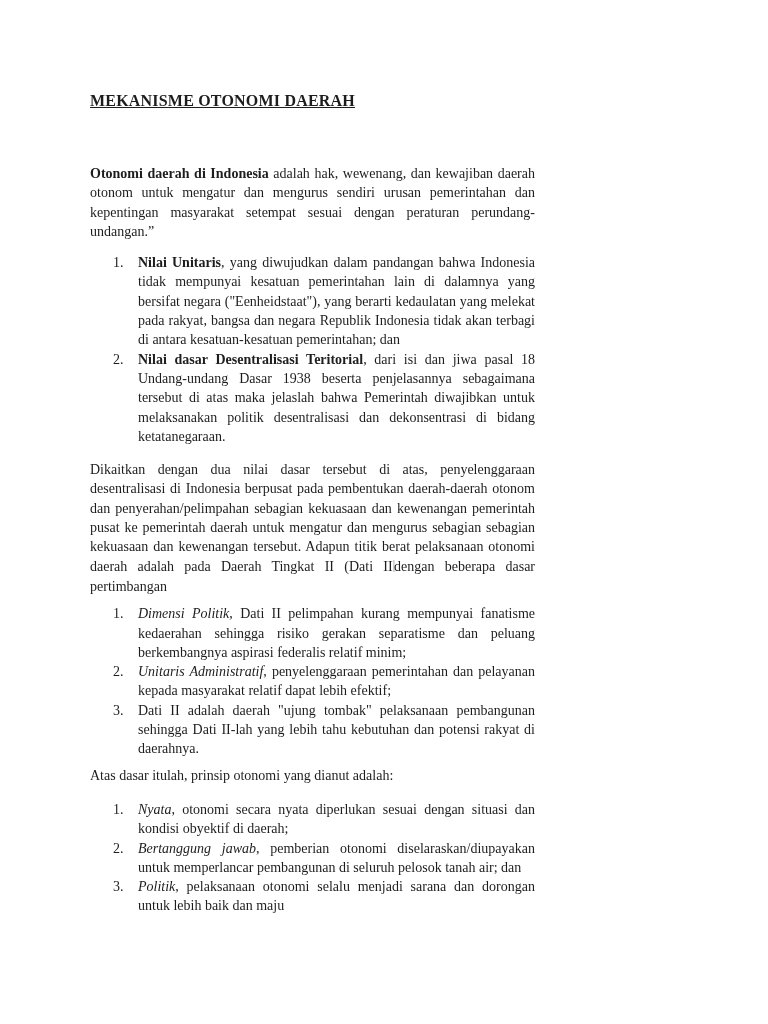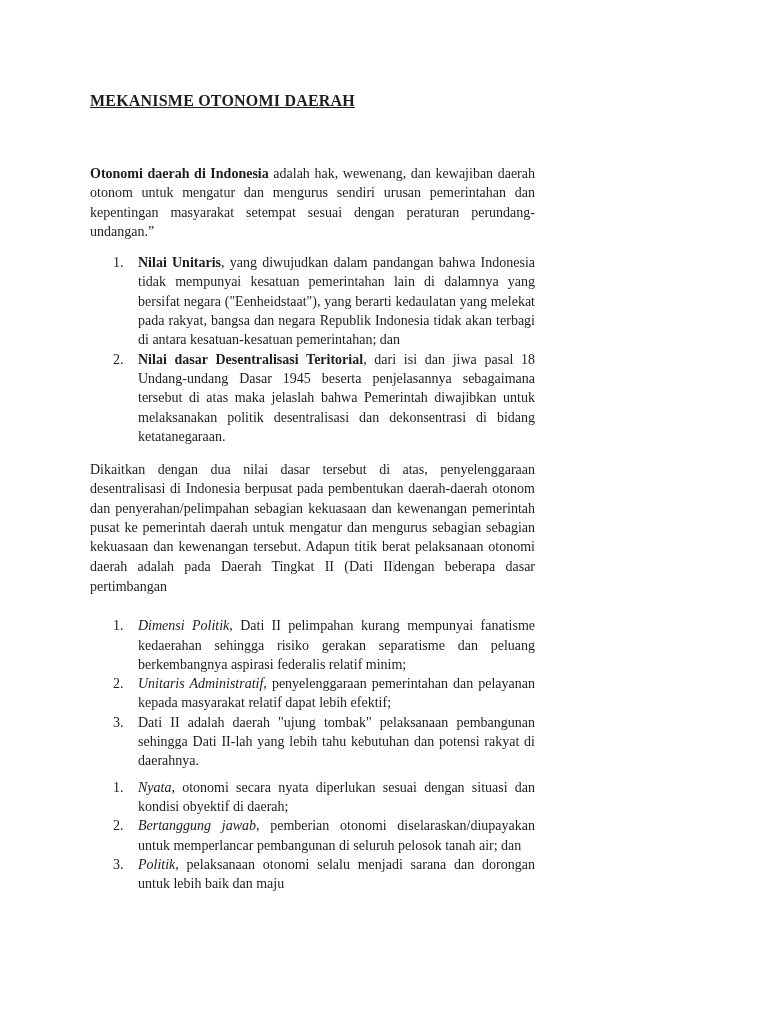--- a/index.html
+++ b/index.html
@@ -23,21 +23,21 @@
     letter-spacing: 0.2px;
     margin: 0 0 52px 0;
   }
   .para { text-align: justify; margin: 0; }
   .list { margin: 0; }
   .li { display: flex; }
   .num { flex: none; width: 25px; margin-left: 23px; }
   .li-text { flex: 1; text-align: justify; font-family: Liberation Serif, serif; }
   .mb12 { margin-bottom: 12px; margin-top: 24px; }
   .mb14 { margin-bottom: 14px; }
-  .mb5  { margin-bottom: 20px; }
+  .mb5  { margin-bottom: 8px; }
   .mb7  { margin-bottom: 7px; }
   .mb15 { margin-bottom: 15px; }
   .artifact {
     display: inline-block;
     font-size: 12px;
     transform: translateY(-2px) scaleX(0.6);
     letter-spacing: -1px;
   }
 </style>
 </head>
@@ -50,41 +50,42 @@
   <p class="para mb12"><b>Otonomi daerah di Indonesia</b><span> adalah hak, wewenang, dan kewajiban daerah otonom untuk mengatur dan mengurus sendiri urusan pemerintahan dan kepentingan masyarakat setempat sesuai dengan peraturan perundang-undangan.”</span></p>
 
 
   <div class="list mb14">
     <div class="li">
       <span class="num">1.</span>
       <div class="li-text"><b>Nilai Unitaris</b><span>, yang diwujudkan dalam pandangan bahwa Indonesia tidak mempunyai kesatuan pemerintahan lain di dalamnya yang bersifat negara ("Eenheidstaat"), yang berarti kedaulatan yang melekat pada rakyat, bangsa dan negara Republik Indonesia tidak akan terbagi di antara kesatuan-kesatuan pemerintahan; dan</span></div>
     </div>
     <div class="li">
       <span class="num">2.</span>
-      <div class="li-text"><b>Nilai dasar Desentralisasi Teritorial</b><span>, dari isi dan jiwa pasal 18 Undang-undang Dasar 1945 beserta penjelasannya sebagaimana tersebut di atas maka jelaslah bahwa Pemerintah diwajibkan untuk melaksanakan politik desentralisasi dan dekonsentrasi di bidang ketatanegaraan.</span></div>
+      <div class="li-text"><b>Nilai dasar Desentralisasi Teritorial</b><span>, dari isi dan jiwa pasal 18 Undang-undang Dasar 1938 beserta penjelasannya sebagaimana tersebut di atas maka jelaslah bahwa Pemerintah diwajibkan untuk melaksanakan politik desentralisasi dan dekonsentrasi di bidang ketatanegaraan.</span></div>
     </div>
   </div>
 
   <p class="para mb5"><span>Dikaitkan dengan dua nilai dasar tersebut di atas, penyelenggaraan desentralisasi di Indonesia berpusat pada pembentukan daerah-daerah otonom dan penyerahan/pelimpahan sebagian kekuasaan dan kewenangan pemerintah pusat ke pemerintah daerah untuk mengatur dan mengurus sebagian sebagian kekuasaan dan kewenangan tersebut. Adapun titik berat pelaksanaan otonomi daerah adalah pada Daerah Tingkat II (Dati II</span><span class="artifact">|</span><span>dengan beberapa dasar pertimbangan</span></p>
 
   <div class="list mb7">
     <div class="li">
       <span class="num">1.</span>
       <div class="li-text"><i>Dimensi Politik</i><span>, Dati II pelimpahan kurang mempunyai fanatisme kedaerahan sehingga risiko gerakan separatisme dan peluang berkembangnya aspirasi federalis relatif minim;</span></div>
     </div>
     <div class="li">
       <span class="num">2.</span>
       <div class="li-text"><i>Unitaris Administratif</i><span>, penyelenggaraan pemerintahan dan pelayanan kepada masyarakat relatif dapat lebih efektif;</span></div>
     </div>
     <div class="li">
       <span class="num">3.</span>
       <div class="li-text"><i></i><span>Dati II adalah daerah "ujung tombak" pelaksanaan pembangunan sehingga Dati II-lah yang lebih tahu kebutuhan dan potensi rakyat di daerahnya.</span></div>
     </div>
   </div>
 
+  <p class="para mb15">Atas dasar itulah, prinsip otonomi yang dianut adalah:</p>
 
   <div class="list">
     <div class="li">
       <span class="num">1.</span>
       <div class="li-text"><i>Nyata</i><span>, otonomi secara nyata diperlukan sesuai dengan situasi dan kondisi obyektif di daerah;</span></div>
     </div>
     <div class="li">
       <span class="num">2.</span>
       <div class="li-text"><i>Bertanggung jawab</i><span>, pemberian otonomi diselaraskan/diupayakan untuk memperlancar pembangunan di seluruh pelosok tanah air; dan</span></div>
     </div>

